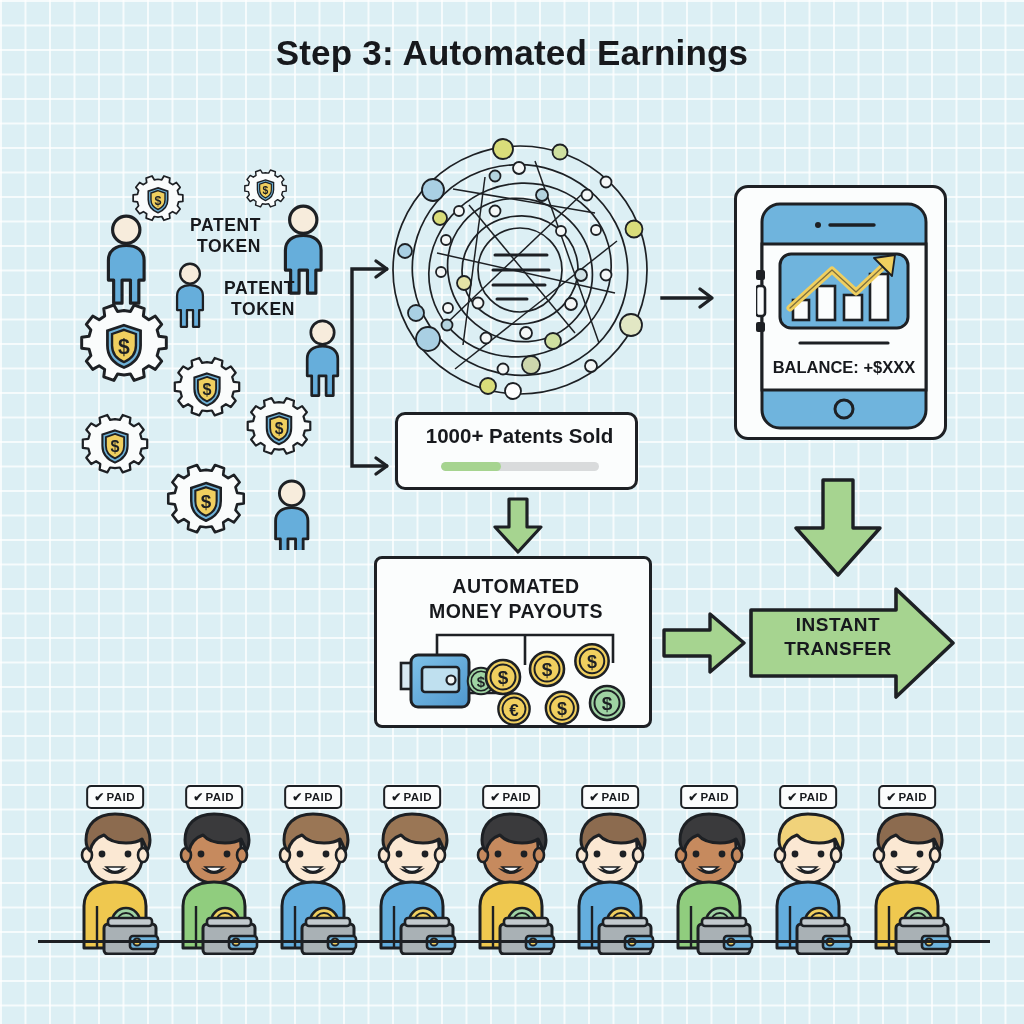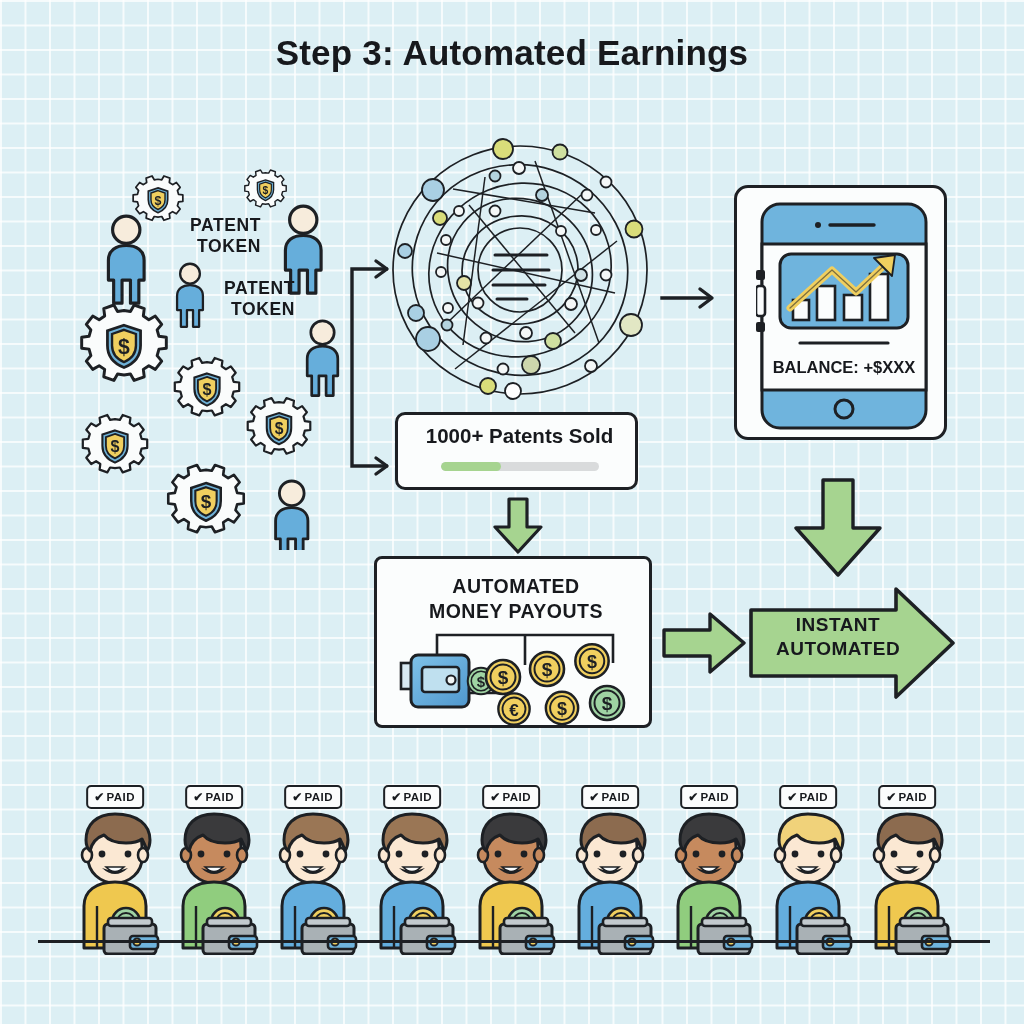--- a/index.html
+++ b/index.html
@@ -369,21 +369,21 @@
     </svg>
   </div>
 
   <div class="garrow" style="left:748px; top:586px; width:208px; height:114px;">
     <svg width="208" height="114" viewBox="0 0 208 114">
       <path d="M3 24 H148 V3 L205 57 L148 111 V90 H3 Z" fill="#a6d490" stroke="#1d2024" stroke-width="3.6" stroke-linejoin="round"></path>
     </svg>
     <div class="abs" style="left:28px; top:27px; width:124px; text-align:center; font-size:19px;
                 font-weight:bold; line-height:1.28; letter-spacing:0.5px; white-space:pre-line;
                 color:#17191d;">INSTANT
-AUTOMATED</div>
+TRANSFER</div>
   </div>
 
   <div id="people-row">
       <div class="person" style="left: 66px; top: 0px;">
         <div class="paid-badge"><span class="ck">✔</span><span>PAID</span></div>
         <svg width="98" height="145" viewBox="0 0 98 145" style="position: absolute; left: 0px; top: 30px;">
     <path d="M49 8 c-17 0 -27 12 -27 28 v12 c0 14 12 25 27 25 c15 0 27 -11 27 -25 V36 c0 -16 -10 -28 -27 -28z" fill="#fbe8d3" stroke="#1d2024" stroke-width="3"></path>
     <ellipse cx="21" cy="45" rx="5" ry="7" fill="#fbe8d3" stroke="#1d2024" stroke-width="2.6"></ellipse>
     <ellipse cx="77" cy="45" rx="5" ry="7" fill="#fbe8d3" stroke="#1d2024" stroke-width="2.6"></ellipse>
     <path d="M49 4 c-19 0 -29 11 -29 26 c0 5 2 9 4 11 c2 -9 8 -14 14 -16 c5 6 14 8 22 8 c7 0 12 -1 16 -4 c2 4 4 8 5 12 c2 -3 3 -7 3 -11 c0 -15 -12 -26 -35 -26z" fill="#8c6b4f" stroke="#1d2024" stroke-width="3" stroke-linejoin="round"></path>

